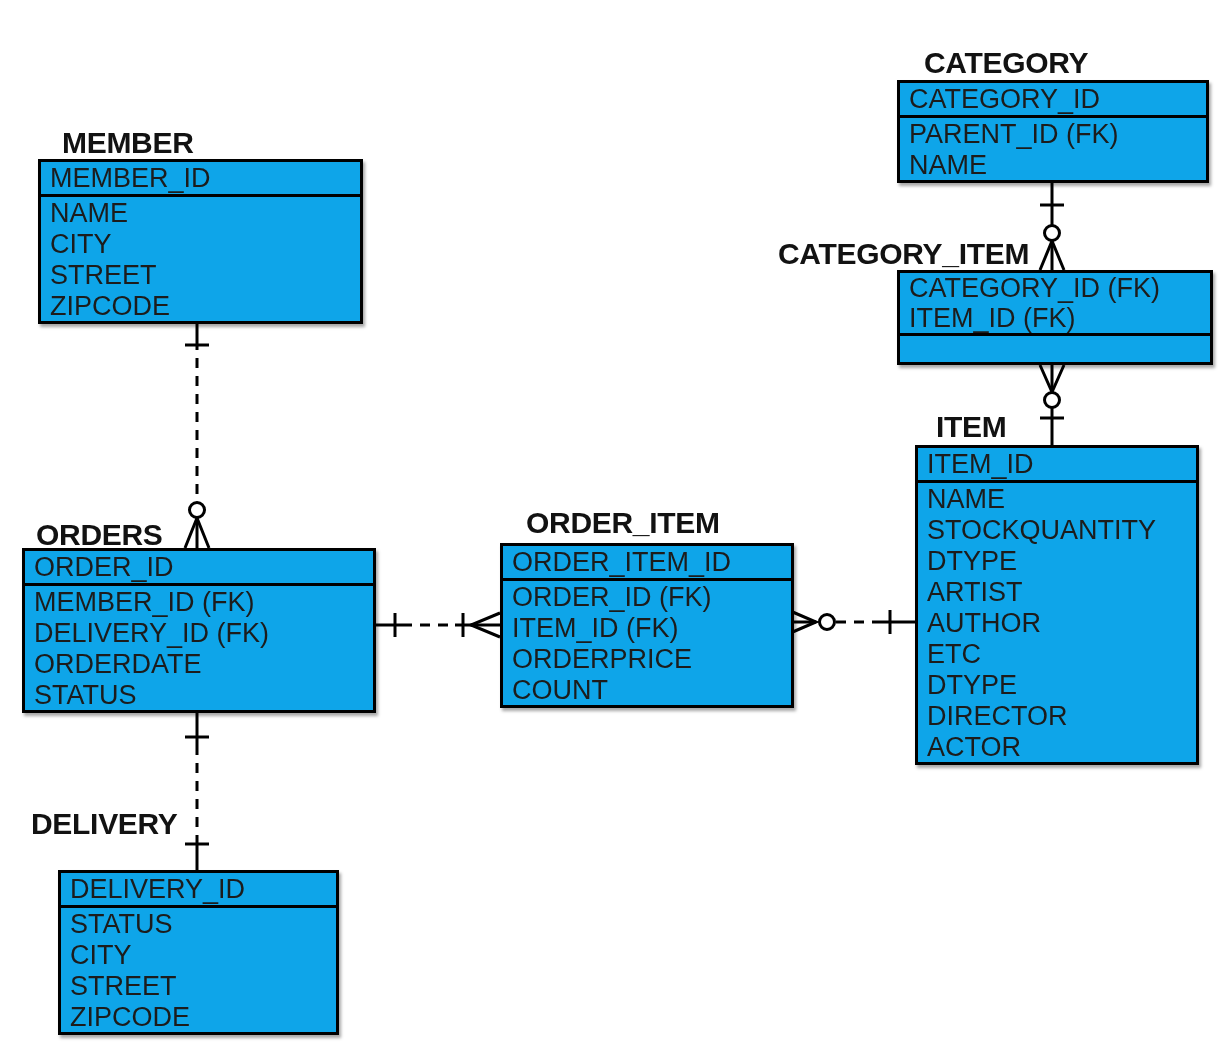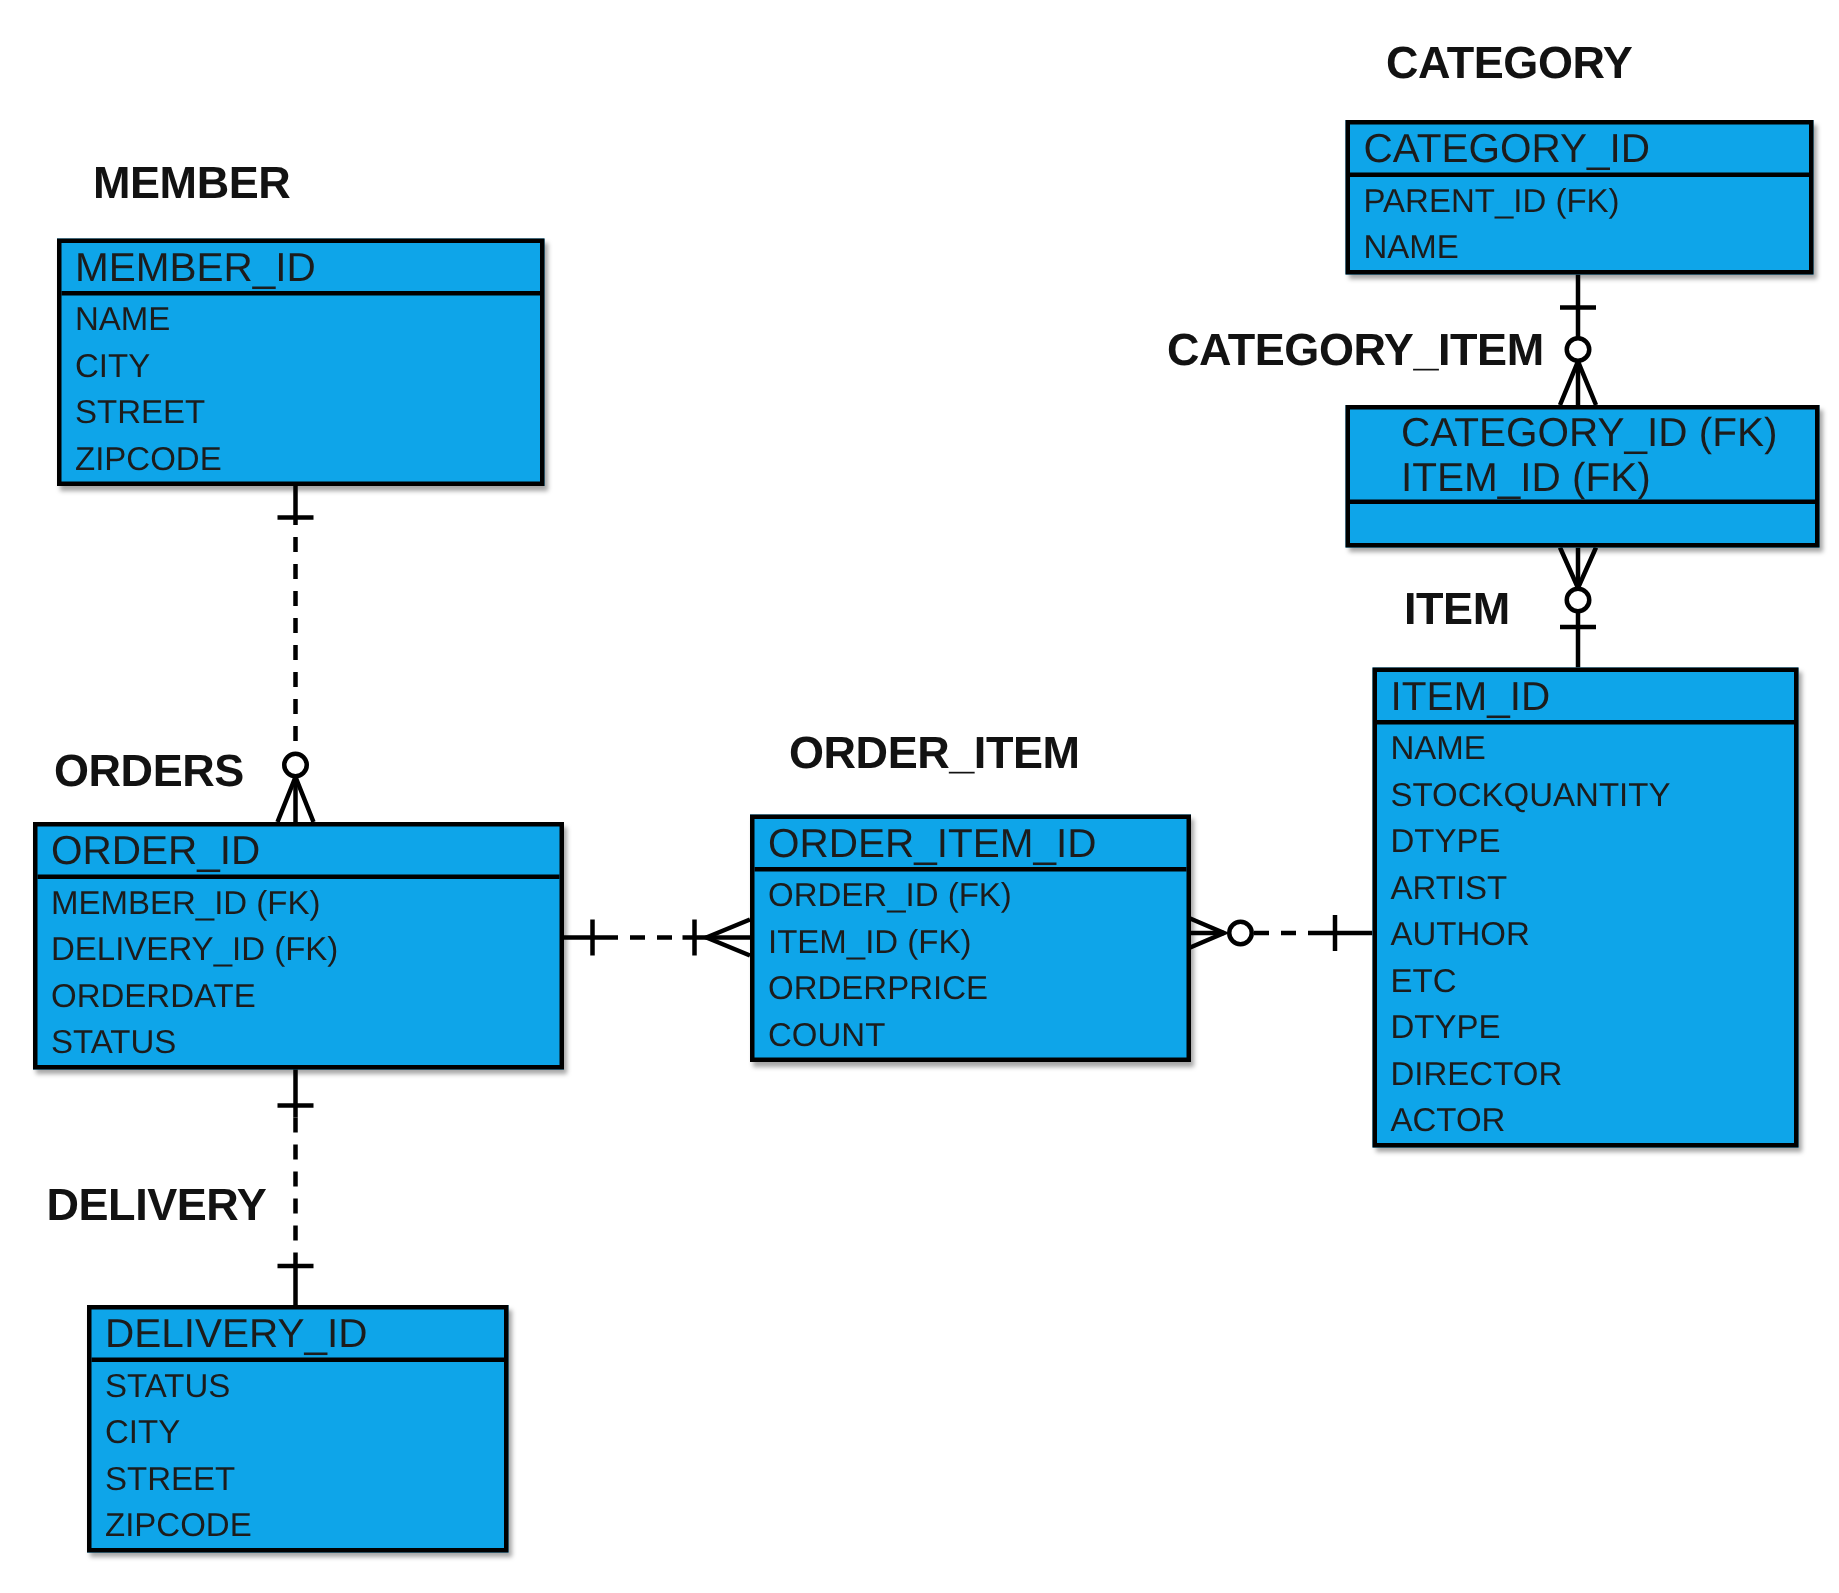--- a/index.html
+++ b/index.html
@@ -3,37 +3,37 @@
 <meta charset="utf-8">
 <style>
   html,body{margin:0;padding:0;background:#ffffff;}
   #canvas{
     position:relative;width:1226px;height:1062px;background:#ffffff;overflow:hidden;
     font-family:"Liberation Sans","DejaVu Sans",sans-serif;color:#1c1c1c;
   }
   #wires{position:absolute;left:0;top:0;z-index:0;}
   .ent-title{
     position:absolute;z-index:2;font-size:30px;font-weight:700;color:#121212;
-    letter-spacing:-0.3px;white-space:nowrap;
+    letter-spacing:-0.3px;white-space:nowrap;margin-top:20px;
   }
   .ent-box{
     position:absolute;z-index:1;background:#0ea5e9;border:3px solid #000;
     box-shadow:2px 3px 3px rgba(0,0,0,0.35);box-sizing:content-box;
   }
   .pk-section{border-bottom:3px solid #000;}
   .pk-row{
     height:32px;line-height:33px;font-size:27px;padding:0 6px 0 9px;
     white-space:nowrap;overflow:hidden;
   }
   .attr-row{
-    height:31px;line-height:32px;font-size:22px;padding:0 6px 0 9px;
+    height:31px;line-height:32px;font-size:27px;padding:0 6px 0 9px;
     white-space:nowrap;overflow:hidden;
   }
   .attr-row.bold{font-weight:400;}
-  .pk-row.compact{height:30px;line-height:31px;margin-left:25px;}
+  .pk-row.compact{height:30px;line-height:31px;}
   .attrs-empty{height:26px;}
 </style>
 </head>
 <body>
 
 <div id="canvas">
 
   <svg id="wires" width="1226" height="1062" viewBox="0 0 1226 1062" fill="none" stroke="#000" stroke-width="3">
 
     <g>

